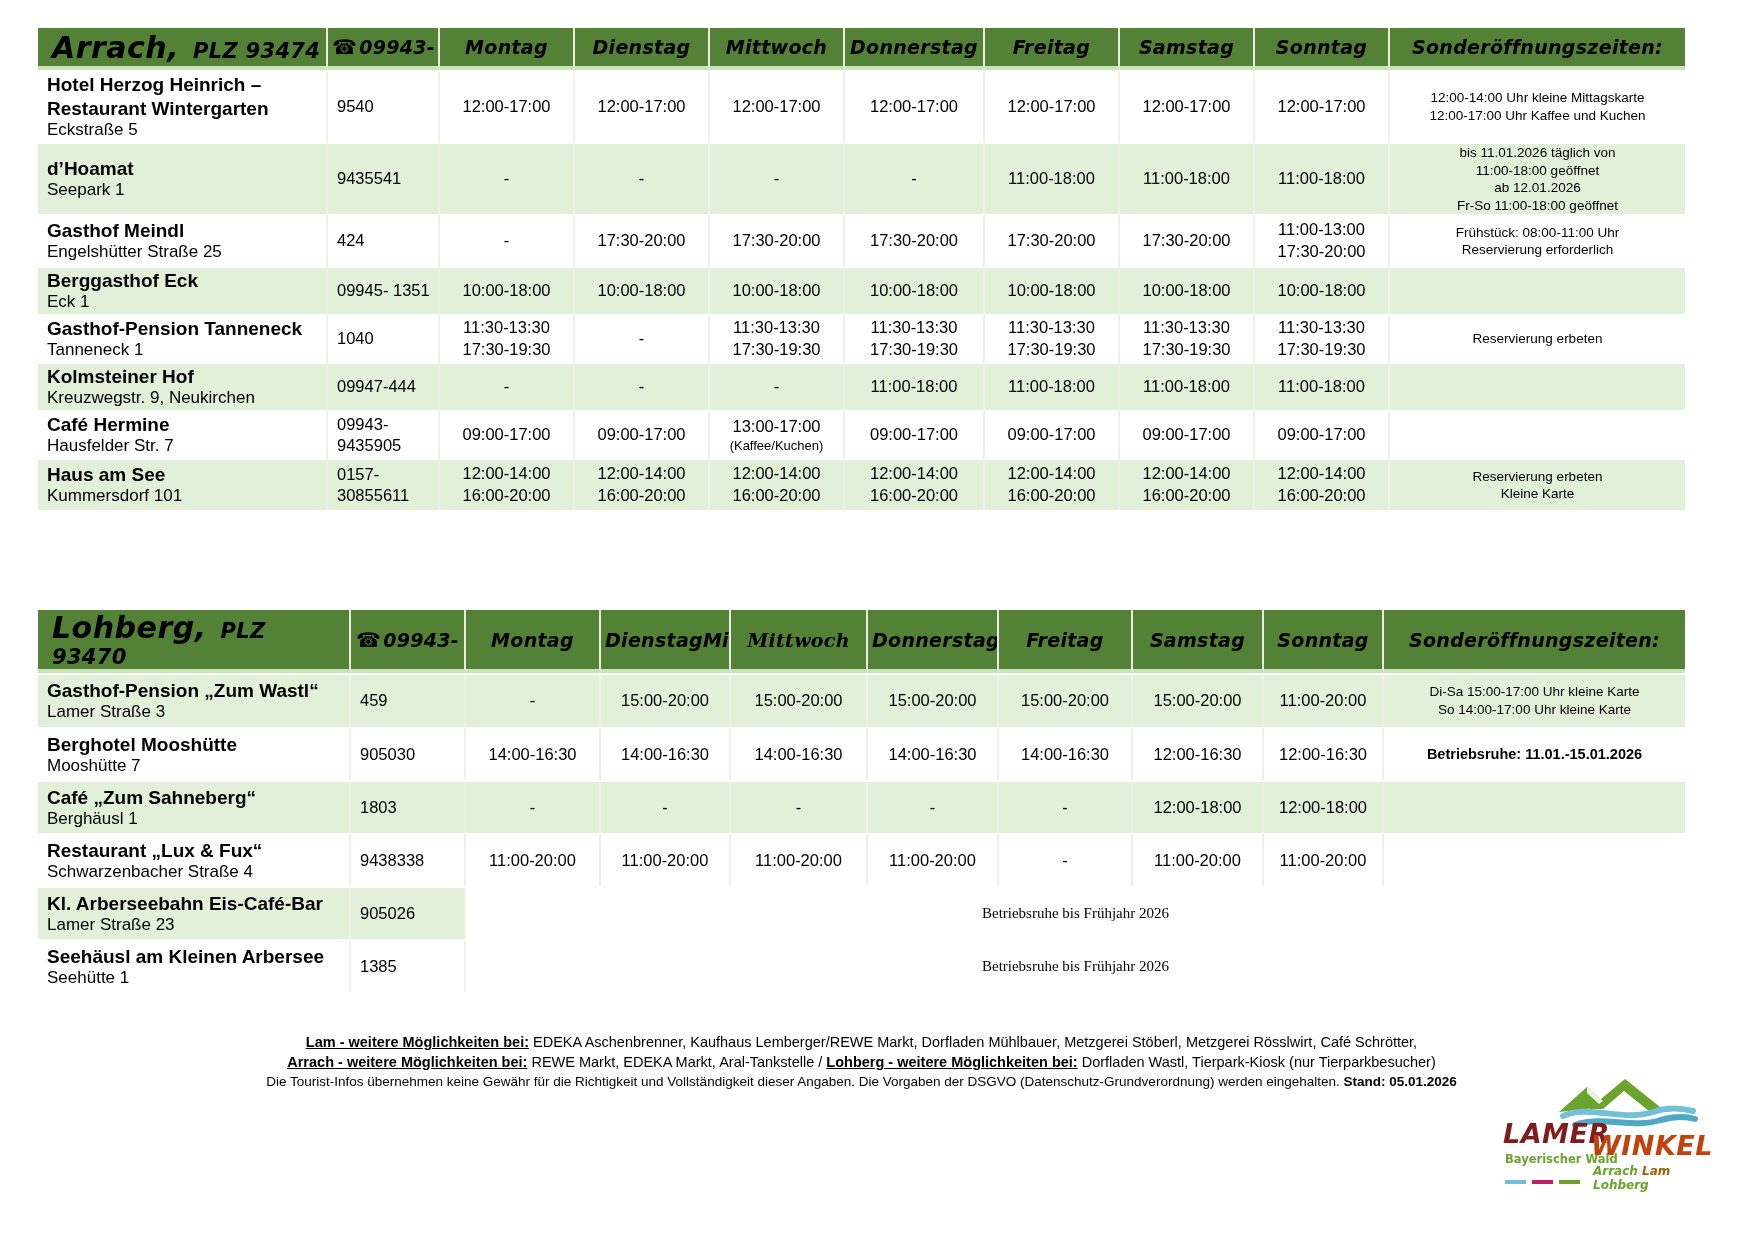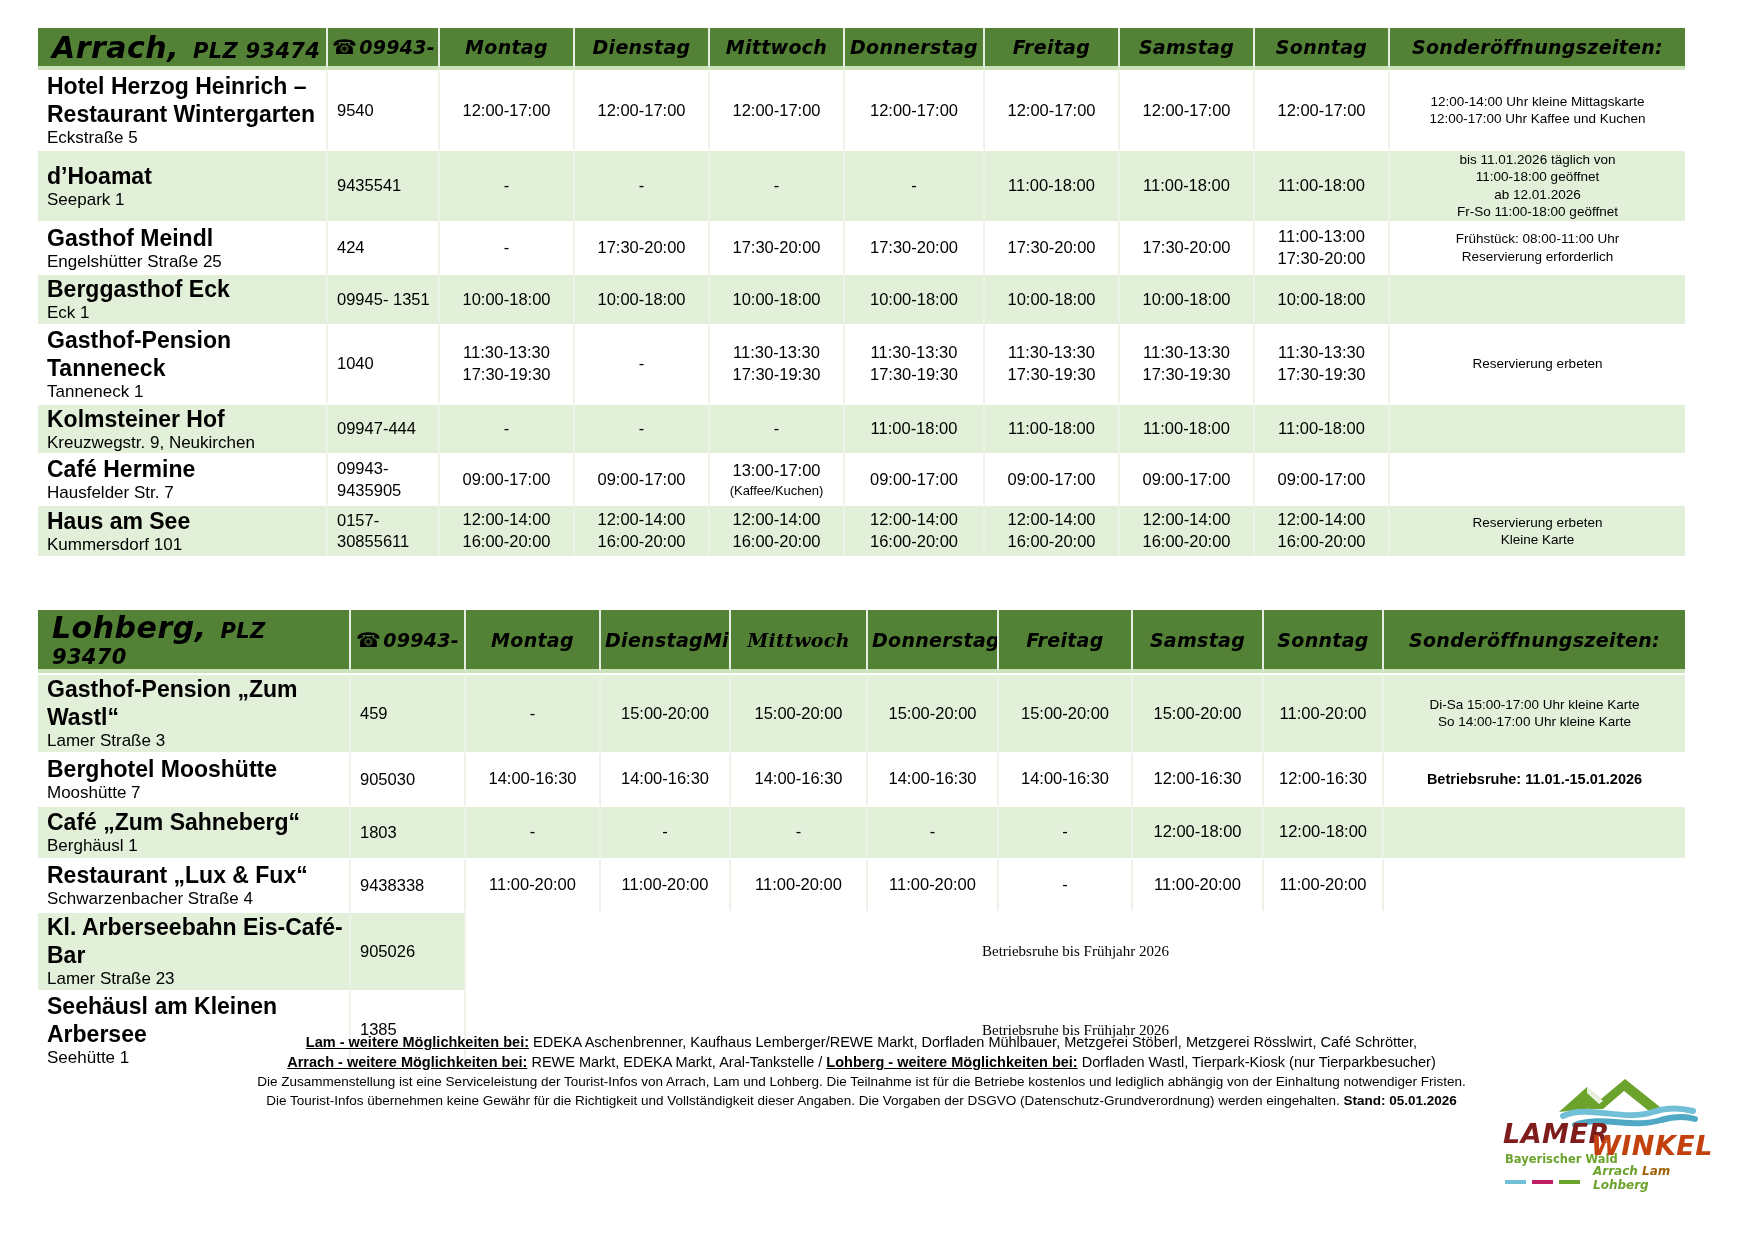--- a/index.html
+++ b/index.html
@@ -27,21 +27,21 @@
   th.serif-day { font-family:"DejaVu Serif", serif; }
 
   
   .doc-table td {
     background:#fff; border-right:2px solid #edf2e9; border-top:2px solid #ffffff;
     font-size:16.5px;
   }
   .doc-table td:last-child { border-right:none; }
   .doc-table tr.green td { background:#e2efd9; }
   td.name-cell { padding-left:9px; }
-  td.name-cell .nm { font-weight:bold; font-size:23px; line-height:1.22; }
+  td.name-cell .nm { font-weight:bold; font-size:19px; line-height:1.22; }
   td.name-cell .addr { font-size:17px; line-height:1.22; }
   td.phone-cell { text-align:left; padding-left:9px; white-space:pre-line; line-height:1.3; }
   td.time-cell { text-align:center; line-height:1.32; }
   td.time-cell .tiny { font-size:13px; }
   td.special-cell { text-align:center; font-size:13.5px; line-height:1.3; white-space:pre-line; }
   td.special-cell.bold { font-weight:bold; font-size:14.5px; }
   td.merged-cell { background:#fff !important; text-align:center; font-size:15px;font-family:Liberation Serif, serif; }
 
   
   #footer { position:absolute; left:38px; top:1032px; width:1647px; text-align:center; }
@@ -515,21 +515,20 @@
           <td class="phone-cell">1385</td>
           <td class="merged-cell" colspan="8">Betriebsruhe bis Frühjahr 2026</td>
         </tr>
       </tbody>
     </table>
   </div>
 
 <div id="footer">
     <div class="fline"><span class="seg-b seg-u">Lam - weitere Möglichkeiten bei:</span><span> EDEKA Aschenbrenner, Kaufhaus Lemberger/REWE Markt, Dorfladen Mühlbauer, Metzgerei Stöberl, Metzgerei Rösslwirt, Café Schrötter,</span></div>
     <div class="fline"><span class="seg-b seg-u">Arrach - weitere Möglichkeiten bei:</span><span> REWE Markt, EDEKA Markt, Aral-Tankstelle / </span><span class="seg-b seg-u">Lohberg - weitere Möglichkeiten bei:</span><span> Dorfladen Wastl, Tierpark-Kiosk (nur Tierparkbesucher)</span></div>
-    <div class="fline small"><span>Die Zusammenstellung ist eine Serviceleistung der Tourist-Infos von Arrach, Lam und Lohberg. Die Teilnahme ist für die Betriebe kostenlos und lediglich abhängig von der Einhaltung notwendiger Fristen.</span></div>
     <div class="fline small"><span>Die Tourist-Infos übernehmen keine Gewähr für die Richtigkeit und Vollständigkeit dieser Angaben. Die Vorgaben der DSGVO (Datenschutz-Grundverordnung) werden eingehalten. </span><span class="seg-b ">Stand: 05.01.2026</span></div>
   </div>
 
 <div id="logo">
   <svg class="mark" viewBox="0 0 150 52" xmlns="http://www.w3.org/2000/svg">
     <path d="M6 34 L34 9 L50 23 L42 30 Z" fill="#6ba32c"></path>
     <path d="M36 31 L72 1 L112 33 L96 33 L71 13 L50 31 Z" fill="#6ba32c"></path>
     <path d="M34 9 L50 23 L46 26 L34 15 Z" fill="#ffffff" opacity="0.85"></path>
     <path d="M10 38 C 35 26, 70 44, 100 34 C 115 29, 128 30, 140 33" stroke="#72c0d8" stroke-width="6" fill="none" stroke-linecap="round"></path>
     <path d="M22 47 C 48 37, 80 51, 108 42 C 122 38, 132 38, 142 41" stroke="#4fa8c4" stroke-width="6" fill="none" stroke-linecap="round"></path>

